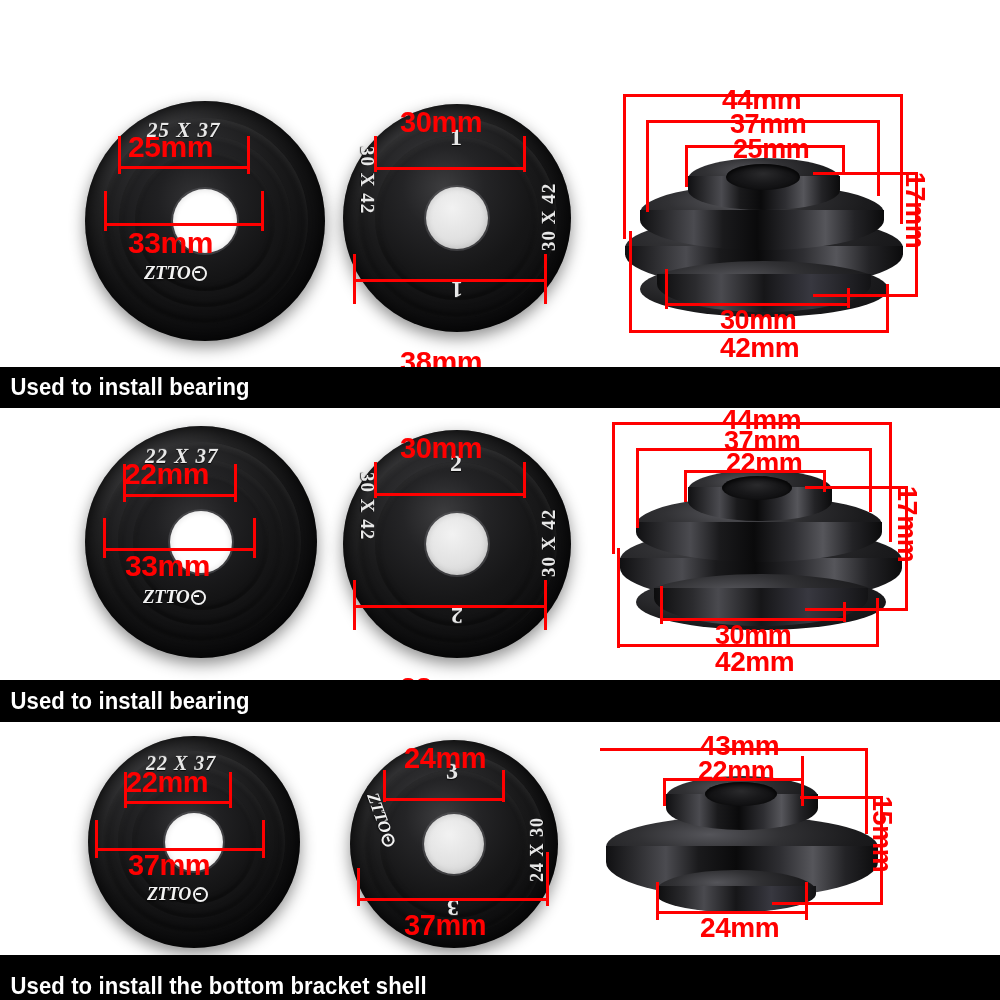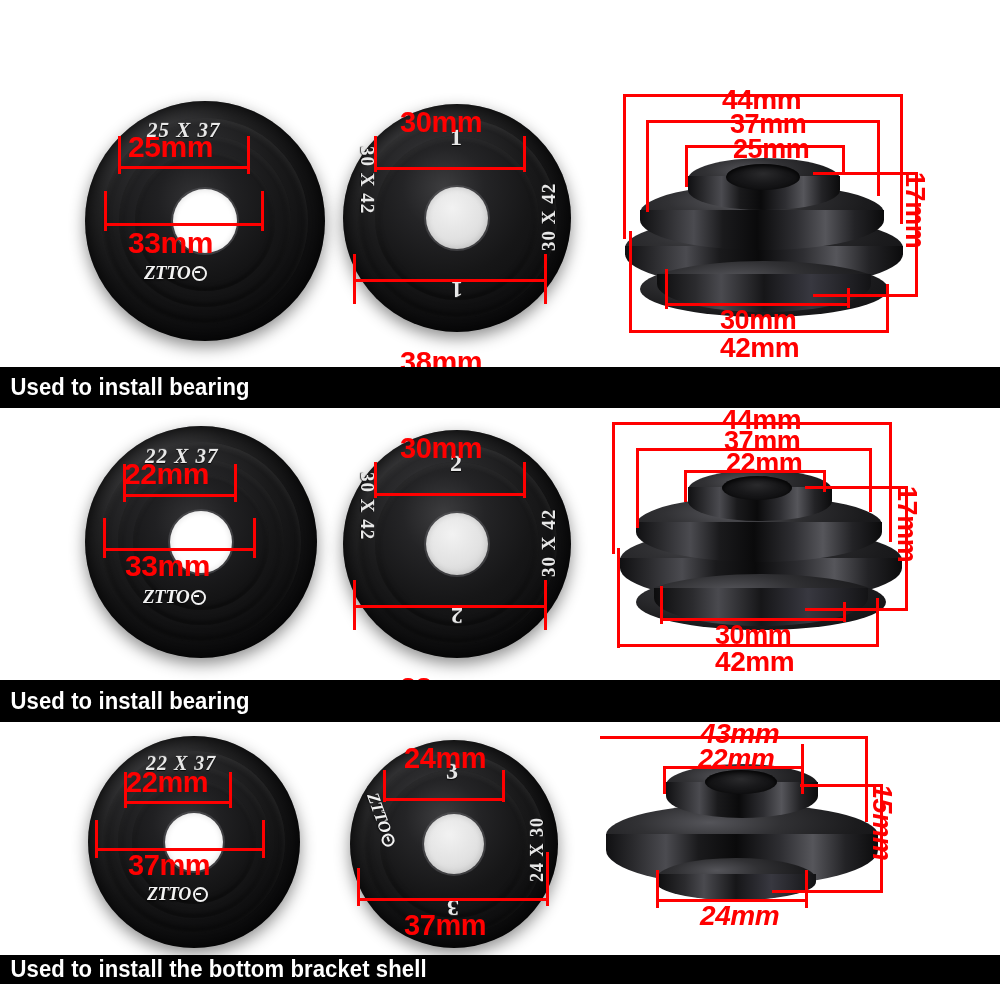--- a/index.html
+++ b/index.html
@@ -364,21 +364,21 @@
       <div class="dim-label" style="left:404px;top:20px;font-size:29px;">24mm</div>
       <div class="hline" style="left:383px;top:76px;width:122px;"></div>
       <div class="vline" style="left:383px;top:48px;height:32px;"></div>
       <div class="vline" style="left:502px;top:48px;height:32px;"></div>
       <div class="dim-label" style="left:404px;top:187px;font-size:29px;">37mm</div>
       <div class="hline" style="left:357px;top:176px;width:192px;"></div>
       <div class="vline" style="left:357px;top:146px;height:38px;"></div>
       <div class="vline" style="left:546px;top:130px;height:54px;"></div>
     </div>
 
-    <div class="side" style="left:600px;top:0;width:400px;height:233px;font-style:italic;">
+    <div class="side" style="left:600px;top:12px;width:400px;height:233px;">
       <div>
         <div class="tier-face" style="left:6px;top:82px;width:272px;height:62px;"></div>
         <div class="tier-side" style="left:6px;top:112px;width:272px;height:52px;border-radius:0 0 50% 50%/0 0 36px 36px;"></div>
         <div class="tier-face" style="left:56px;top:136px;width:160px;height:42px;"></div>
         <div class="tier-side" style="left:56px;top:152px;width:160px;height:26px;border-radius:0 0 50% 50%/0 0 18px 18px;background:linear-gradient(90deg,#0c0c0d,#2b2b2e 18%,#4a4a4f 30%,#161618 50%,#383840 72%,#131315 100%);"></div>
         <div class="tier-face" style="left:66px;top:42px;width:152px;height:42px;"></div>
         <div class="tier-side" style="left:66px;top:60px;width:152px;height:36px;border-radius:0 0 50% 50%/0 0 22px 22px;"></div>
         <div class="hub-hole" style="left:105px;top:48px;width:72px;height:24px;"></div>
       </div>
 
@@ -396,17 +396,17 @@
       <div class="hline" style="left:200px;top:62px;width:83px;"></div>
       <div class="hline" style="left:172px;top:168px;width:111px;"></div>
 
       <div class="dim-label" style="left:100px;top:178px;font-size:28px;">24mm</div>
       <div class="hline" style="left:56px;top:177px;width:152px;"></div>
       <div class="vline" style="left:56px;top:148px;height:38px;"></div>
       <div class="vline" style="left:205px;top:148px;height:38px;"></div>
     </div>
   </div>
 
-  <div class="caption" style="top:955px;height:29px;">
+  <div class="caption" style="top:955px;height:45px;align-items:flex-end;">
     <span>Used to install the bottom bracket shell</span>
   </div>
 
 </div>
 
 </body></html>

